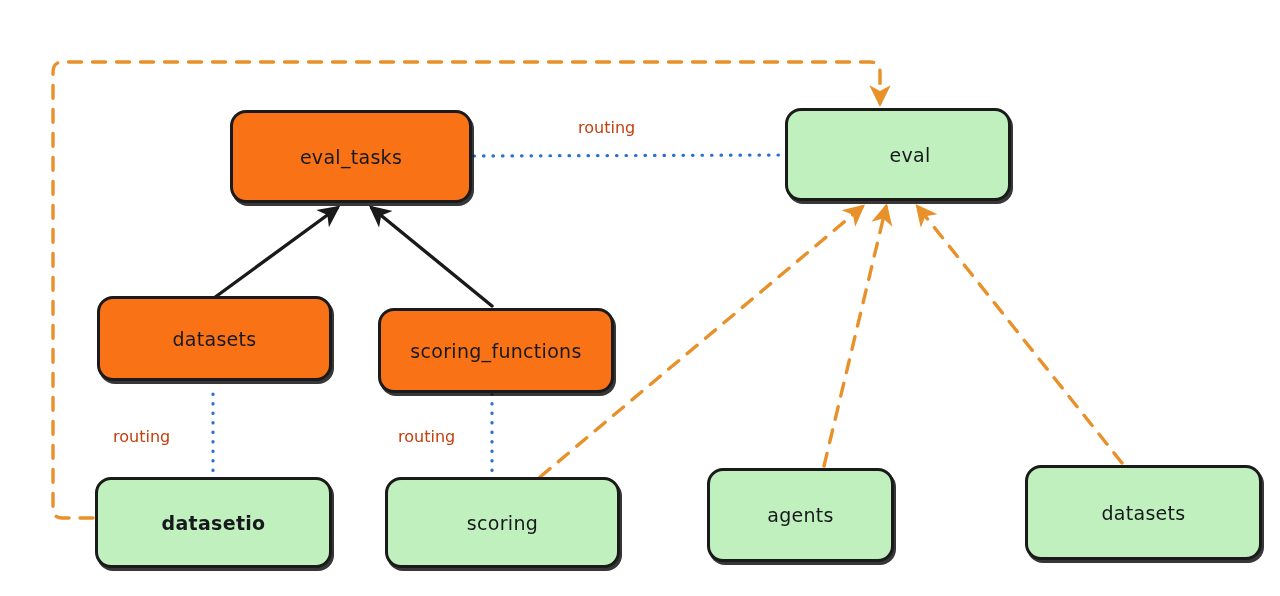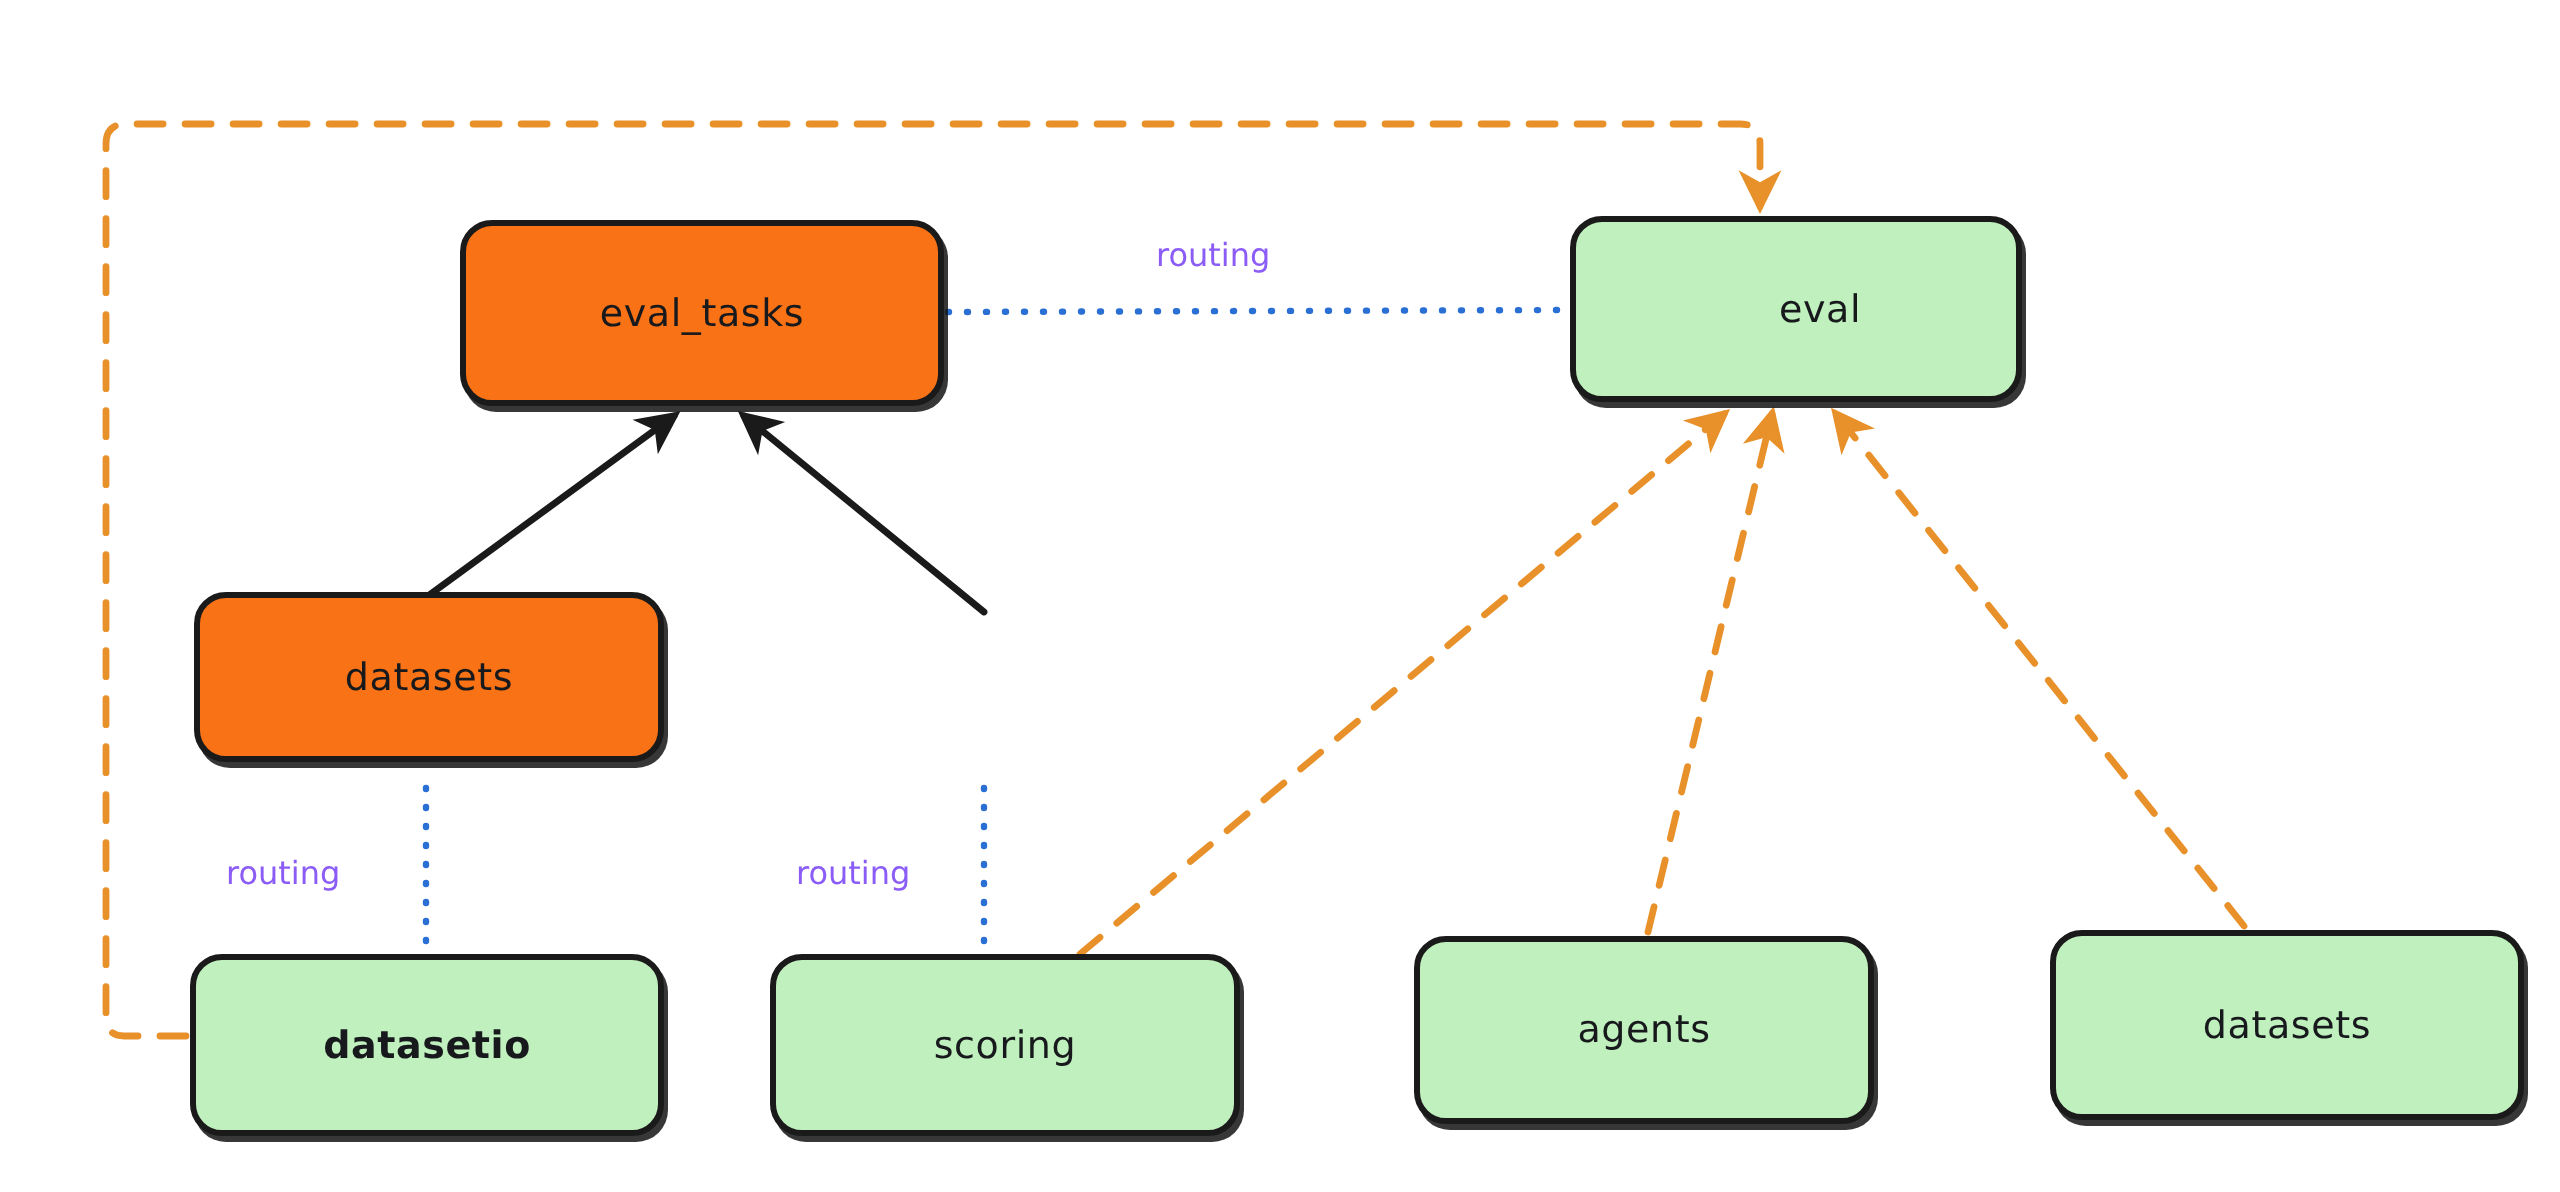--- a/index.html
+++ b/index.html
@@ -44,21 +44,21 @@
     font-size: 19px;
     color: #17191c;
     letter-spacing: 0.3px;
     white-space: nowrap;
     user-select: none;
   }
   .edge-label {
     position: absolute;
     font-family: "DejaVu Sans", sans-serif;
     font-size: 16px;
-    color: #8b5cf6;
+    color: #c2410c;
     white-space: nowrap;
     z-index: 4;
     user-select: none;
   }
 </style>
 </head>
 <body>
 
 <div id="canvas">
 
@@ -97,30 +97,33 @@
   </div>
 
   <div class="node green" style="left:785px; top:108px; width:226px; height:93px;padding-left:24px;">
     <span class="node-label">eval</span>
   </div>
 
   <div class="node blue" style="left:97px; top:296px; width:235px; height:85px;">
     <span class="node-label">datasets</span>
   </div>
 
+  <div class="node blue" style="left:378px; top:308px; width:236px; height:85px;">
+    <span class="node-label">scoring_functions</span>
+  </div>
 
   <div class="node green" style="left:95px; top:477px; width:237px; height:91px;font-weight:bold;">
     <span class="node-label">datasetio</span>
   </div>
 
   <div class="node green" style="left:385px; top:477px; width:235px; height:91px;">
     <span class="node-label">scoring</span>
   </div>
 
-  <div class="node green" style="left:707px; top:468px; width:230px; height:94px;">
+  <div class="node green" style="left:707px; top:468px; width:187px; height:94px;">
     <span class="node-label">agents</span>
   </div>
 
   <div class="node green" style="left:1025px; top:465px; width:237px; height:95px;">
     <span class="node-label">datasets</span>
   </div>
 
   <div class="edge-label" style="left:578px; top:118px;">routing</div>
 
   <div class="edge-label" style="left:113px; top:427px;">routing</div>

